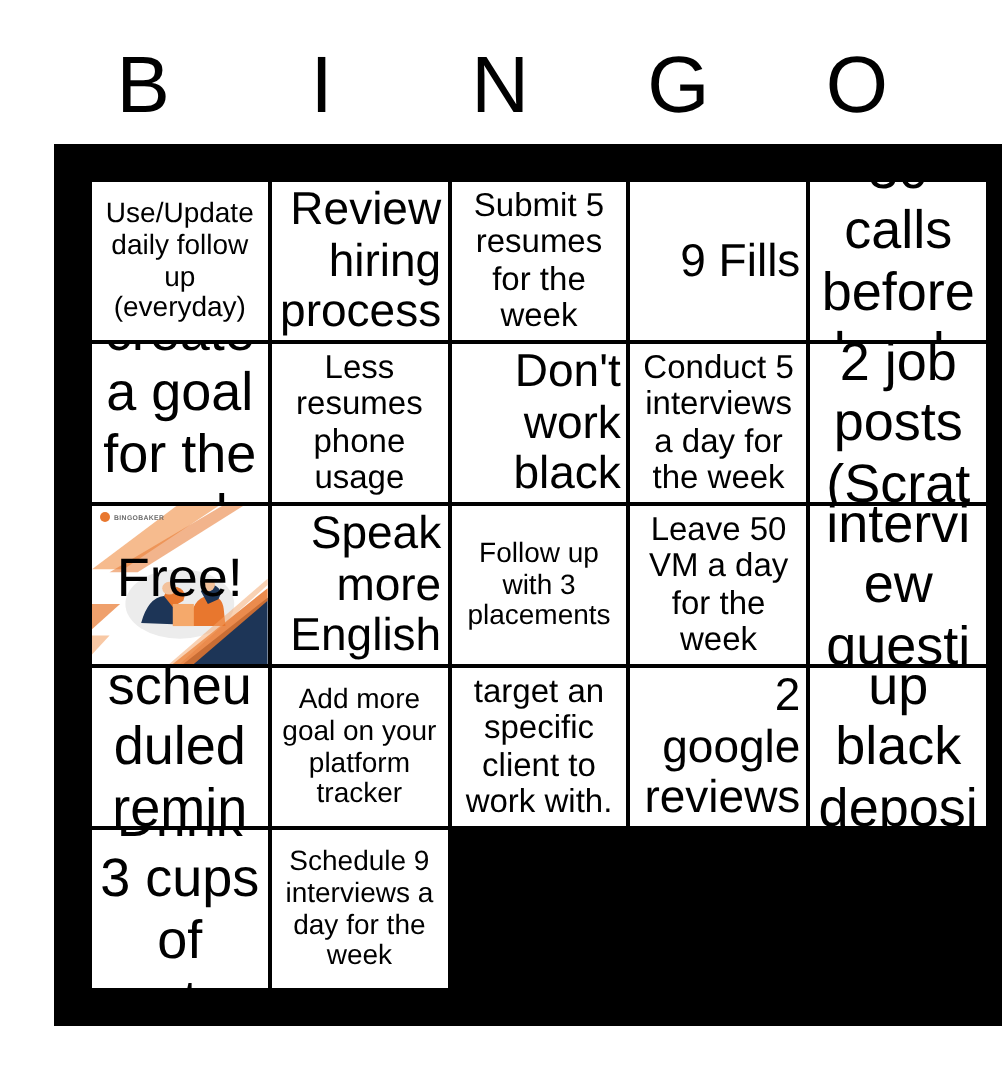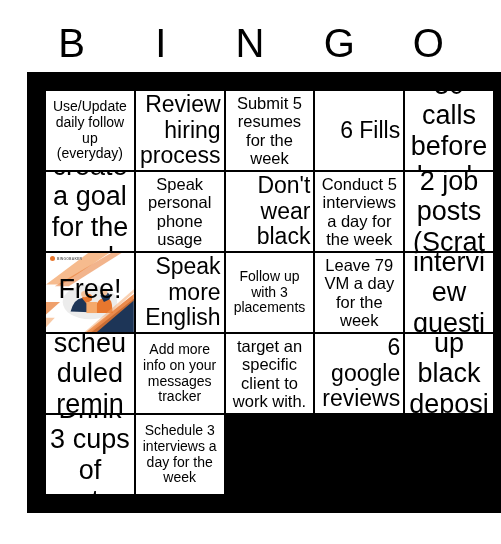--- a/index.html
+++ b/index.html
@@ -147,33 +147,33 @@
       <div class="cell fs-sm">
         <span class="cell-text">Use/Update daily follow up (everyday)</span>
       </div>
       <div class="cell fs-xl">
         <span class="cell-text">Review hiring process</span>
       </div>
       <div class="cell fs-md">
         <span class="cell-text">Submit 5 resumes for the week</span>
       </div>
       <div class="cell fs-xl">
-        <span class="cell-text">6 Fills</span>
+        <span class="cell-text">9 Fills</span>
       </div>
       <div class="cell fs-lg">
         <span class="cell-text">30 calls before lunch</span>
       </div>
       <div class="cell fs-lg">
         <span class="cell-text">create a goal for the week</span>
       </div>
       <div class="cell fs-md">
-        <span class="cell-text">Speak personal phone usage</span>
-      </div>
-      <div class="cell fs-xl">
-        <span class="cell-text">Don't wear black</span>
+        <span class="cell-text">Less resumes phone usage</span>
+      </div>
+      <div class="cell fs-xl">
+        <span class="cell-text">Don't work black</span>
       </div>
       <div class="cell fs-md">
         <span class="cell-text">Conduct 5 interviews a day for the week</span>
       </div>
       <div class="cell fs-lg">
         <span class="cell-text">Create 2 job posts (Scratch)</span>
       </div>
       <div class="cell free-cell">
         <div class="free-art">
           <svg viewBox="0 0 100 100" preserveAspectRatio="none">
@@ -201,41 +201,41 @@
         </div>
         <span class="free-label">Free!</span>
       </div>
       <div class="cell fs-xl">
         <span class="cell-text">Speak more English</span>
       </div>
       <div class="cell fs-sm">
         <span class="cell-text">Follow up with 3 placements</span>
       </div>
       <div class="cell fs-md">
-        <span class="cell-text">Leave 79 VM a day for the week</span>
+        <span class="cell-text">Leave 50 VM a day for the week</span>
       </div>
       <div class="cell fs-lg">
         <span class="cell-text">Use interview questions</span>
       </div>
       <div class="cell fs-lg">
         <span class="cell-text">Set scheuduled reminders</span>
       </div>
       <div class="cell fs-sm">
-        <span class="cell-text">Add more info on your messages tracker</span>
+        <span class="cell-text">Add more goal on your platform tracker</span>
       </div>
       <div class="cell fs-md">
         <span class="cell-text">target an specific client to work with.</span>
       </div>
       <div class="cell fs-xl">
-        <span class="cell-text">6 google reviews</span>
+        <span class="cell-text">2 google reviews</span>
       </div>
       <div class="cell fs-lg">
         <span class="cell-text">sign up black deposit</span>
       </div>
       <div class="cell fs-lg">
         <span class="cell-text">Drink 3 cups of water</span>
       </div>
       <div class="cell fs-sm">
-        <span class="cell-text">Schedule 3 interviews a day for the week</span>
+        <span class="cell-text">Schedule 9 interviews a day for the week</span>
       </div>
     </div>
 
 </div>
 
 </body></html>

